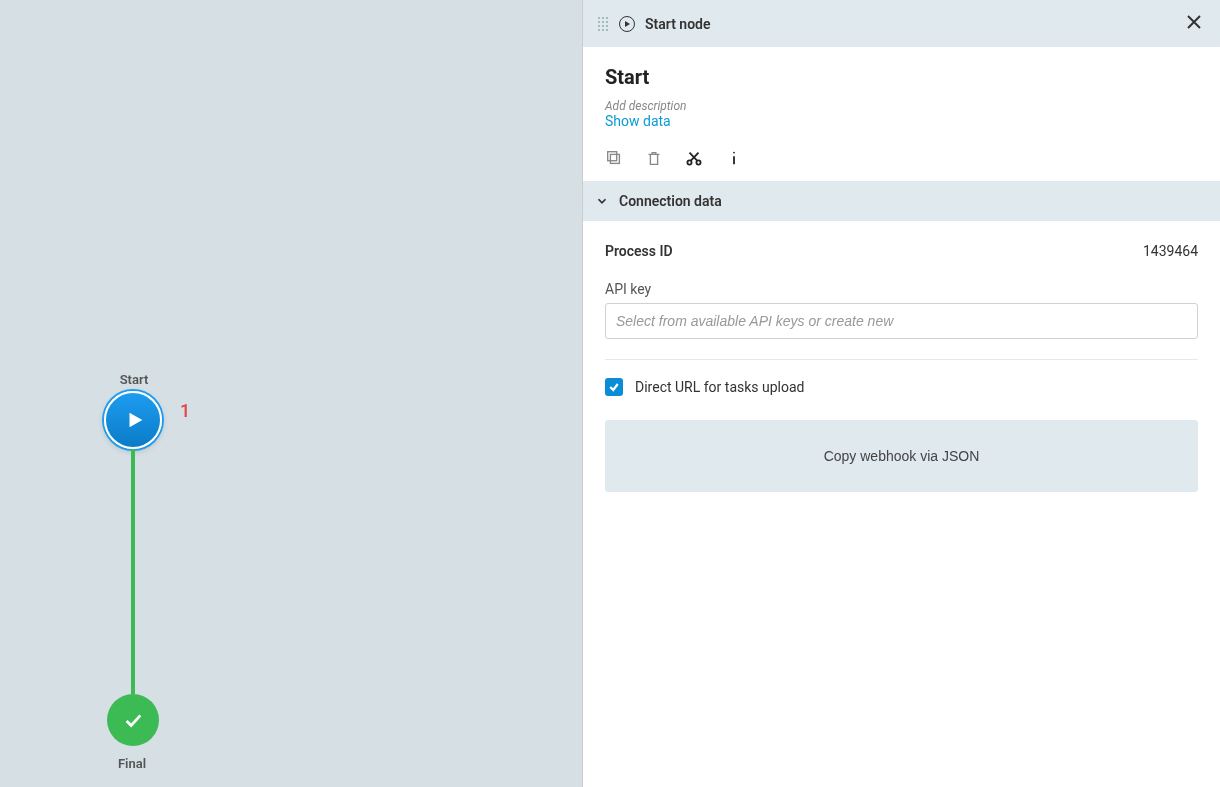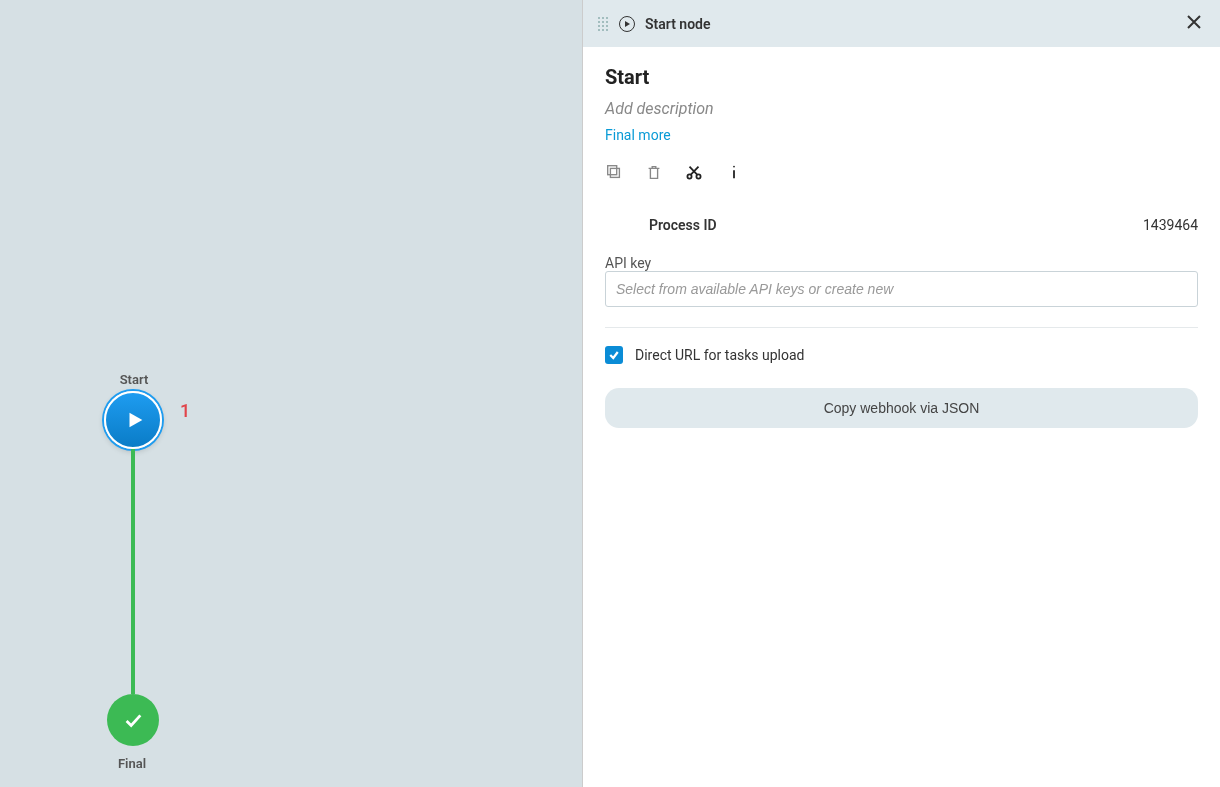--- a/index.html
+++ b/index.html
@@ -104,41 +104,41 @@
     border-bottom:3px solid transparent;
     margin-left:1px;
   }
   .panel-header-title { font-weight: 600; font-size:14px; flex:1;}
   .close-btn { cursor:pointer; font-size:18px; line-height:1; padding:4px; color:#333;}
   
   .panel-body-top {
     padding: 18px 22px 14px 22px;
   }
   .panel-title { font-size:20px; font-weight:700; color:#222; margin:0 0 10px 0;}
-  .panel-desc { color:#888; font-style:italic; font-size:16px; margin-bottom:9px;}
+  .panel-desc { color:#888; font-style:italic; font-size:12px; margin-bottom:0;}
   .show-more { color:#0a9bd6; font-size:14px; cursor:pointer; }
   .toolbar { display:flex; gap:22px; margin-top:20px; align-items:center;}
   .tool-icon { width:18px; height:18px; display:flex; align-items:center; justify-content:center; cursor:pointer;}
   .tool-icon svg { stroke:#888; fill:none; stroke-width:1.5;}
   .tool-icon.dark svg { stroke:#222; stroke-width:2;}
 
   .section-header {
     background:#e0e9ed;
     padding: 12px 12px;
     display:flex; align-items:center; gap:10px;
     font-weight:600; font-size:14px;
     cursor:pointer;
   }
   .chev { width:14px; height:14px; }
   .chev svg { stroke:#333; fill:none; stroke-width:2;}
   
   .section-body { padding: 22px 22px 10px 22px; position:relative;}
-  .row { display:flex; justify-content:space-between; margin-bottom:22px; font-size:14px;margin-left:44px;}
+  .row { display:flex; justify-content:space-between; margin-bottom:22px; font-size:14px;}
   .row .k { font-weight:600;}
-  .field-label { font-size:14px; color:#555; display:block;}
+  .field-label { font-size:14px; color:#555; margin-bottom:6px; display:block;}
   .select-input {
     width:100%;
     border:1px solid #c9d3d8;
     border-radius:3px;
     padding:9px 10px;
     font-size:14px;
     color:#0f172a;
     font-style:italic;
     background:#fff;
   }
@@ -151,22 +151,22 @@
     background:#0a8cd6;
     display:flex; align-items:center; justify-content:center;
     cursor:pointer;
   }
   .chk svg { stroke:#fff; fill:none; stroke-width:3; width:12px; height:12px;}
   .chk-label { font-size:14px; }
   .btn {
     display:block;
     width:100%;
     text-align:center;
-    padding:12px;
-    border-radius:14px;
+    padding:28px;
+    border-radius:3px;
     font-size:14px;
     margin-bottom:18px;
     cursor:pointer;
     border:none;
   }
   .btn-gray { background:#e0e9ed; color:#444;}
   .btn-blue { background:#009adf; color:#fff; font-weight:500;}
 </style>
 </head>
 <body>
@@ -197,21 +197,21 @@
       <div class="close-btn">
         <svg width="16" height="16" viewBox="0 0 16 16">
             <path d="M2 2 L14 14 M14 2 L2 14" stroke="#333" stroke-width="2"></path>
           </svg>
       </div>
     </div>
 
     <div class="panel-body-top">
       <h2 class="panel-title">Start</h2>
       <div class="panel-desc">Add description</div>
-      <div class="show-more">Final more</div>
+      <div class="show-more">Show data</div>
       <div class="toolbar">
         <div class="tool-icon">
           <svg viewBox="0 0 20 20">
               <rect x="6" y="6" width="10" height="10"></rect>
               <rect x="3" y="3" width="10" height="10"></rect>
             </svg>
         </div>
         <div class="tool-icon">
           <svg viewBox="0 0 20 20">
               <path d="M4 6 H16 M8 6 V4 H12 V6 M6 6 V17 H14 V6"></path>
@@ -226,20 +226,28 @@
         </div>
         <div class="tool-icon dark">
           <svg viewBox="0 0 20 20">
               <circle cx="10" cy="4" r="1" fill="#222" stroke="none"></circle>
               <path d="M10 8 V17" stroke="#222"></path>
             </svg>
         </div>
       </div>
     </div>
 
+    <div class="section-header">
+      <span class="chev">
+        <svg viewBox="0 0 16 16">
+            <path d="M4 6 L8 10 L12 6"></path>
+          </svg>
+      </span>
+      <span>Connection data</span>
+    </div>
 
     <div class="section-body">
       <div class="row">
         <span class="k">Process ID</span>
         <span>1439464</span>
       </div>
       <label class="field-label">API key</label>
       <input class="select-input" placeholder="Select from available API keys or create new" style="">
       <hr class="sep">
       <div class="chk-row">

